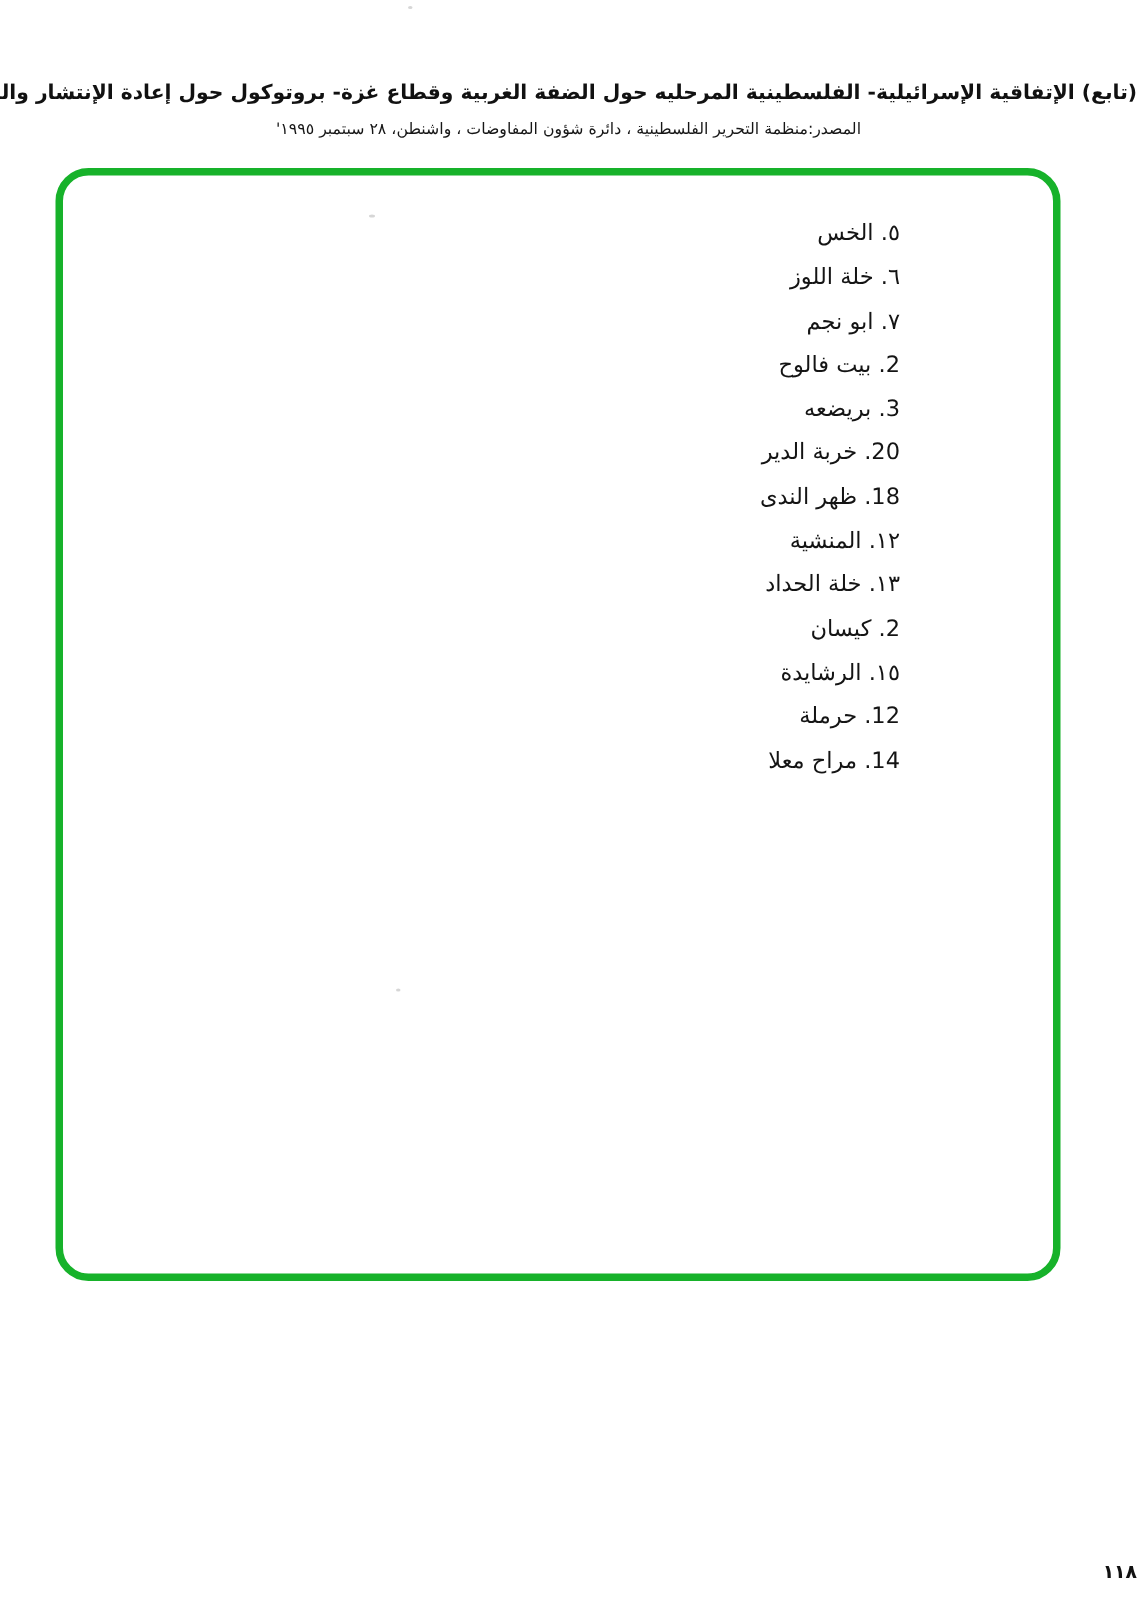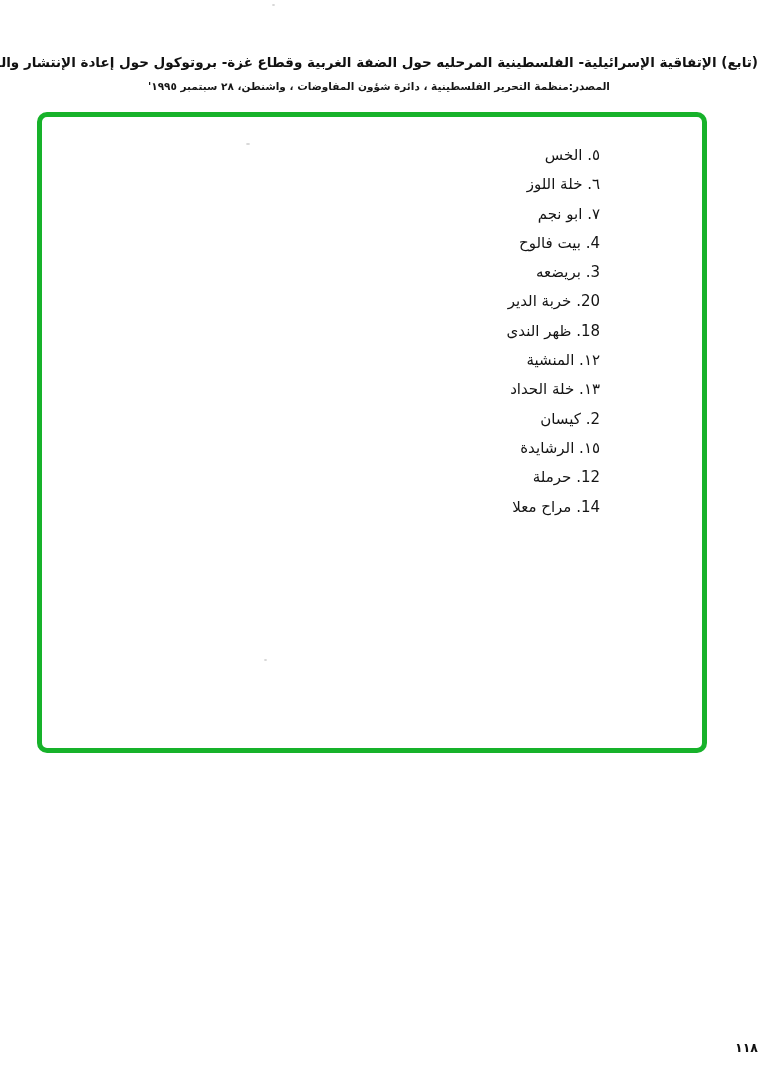--- a/index.html
+++ b/index.html
@@ -24,33 +24,33 @@
   .header-line1 {
     font-size: 13.5px;
     font-weight: bold;
     line-height: 20px;
     white-space: nowrap;
     color: #111111;
   }
   .header-line2 {
     margin-top: 7px;
     font-size: 10.5px;
-    font-weight: bold;
+    font-weight: normal;
     line-height: 14px;
     white-space: nowrap;
     color: #161616;
   }
   .content-frame {
     position: absolute;
     left: 37px;
     top: 112px;
     width: 670px;
-    height: 641px;
+    height: 742px;
     border: 5px solid #17b22a;
-    border-radius: 10px;
+    border-radius: 22px;
     background: #ffffff;
   }
   .place-list {
     position: absolute;
     top: 24px;
     right: 102px;
     direction: rtl;
     text-align: right;
   }
   .list-item {
@@ -88,21 +88,21 @@
   <div class="header">
     <div class="header-line1" dir="rtl">(تابع) الإتفاقية الإسرائيلية- الفلسطينية المرحليه حول الضفة الغربية وقطاع غزة- بروتوكول حول إعادة الإنتشار والترتيبات الأمنية</div>
     <div class="header-line2" dir="rtl">المصدر:منظمة التحرير الفلسطينية ، دائرة شؤون المفاوضات ، واشنطن، ٢٨ سبتمبر ١٩٩٥'</div>
   </div>
 
   <div class="content-frame">
     <div class="place-list" dir="rtl">
         <div class="list-item">٥. الخس</div>
         <div class="list-item">٦. خلة اللوز</div>
         <div class="list-item">٧. ابو نجم</div>
-        <div class="list-item">4. بيت فالوح</div>
+        <div class="list-item">2. بيت فالوح</div>
         <div class="list-item">3. بريضعه</div>
         <div class="list-item">20. خربة الدير</div>
         <div class="list-item">18. ظهر الندى</div>
         <div class="list-item">١٢. المنشية</div>
         <div class="list-item">١٣. خلة الحداد</div>
         <div class="list-item">2. كيسان</div>
         <div class="list-item">١٥. الرشايدة</div>
         <div class="list-item">12. حرملة</div>
         <div class="list-item">14. مراح معلا</div>
       </div>

